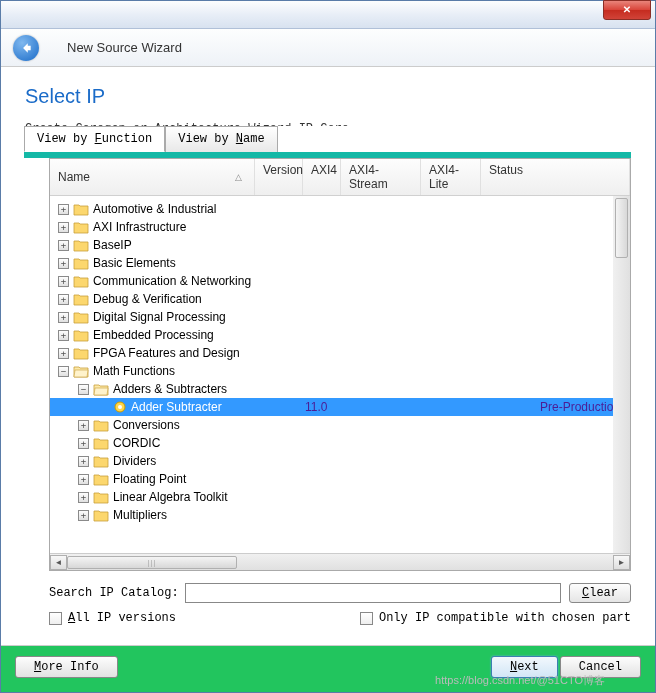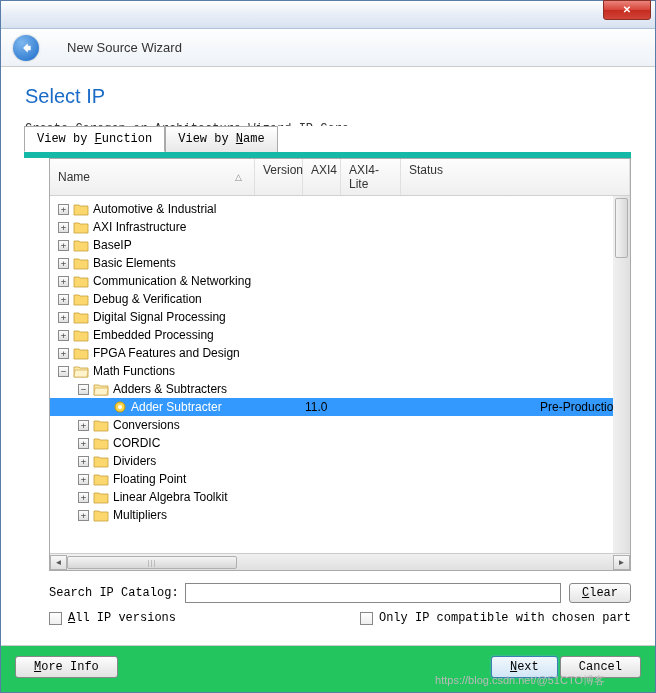--- a/index.html
+++ b/index.html
@@ -26,21 +26,21 @@
 .th-version { width: 48px; }
 .th-axi4 { width: 38px; }
 .th-axi4s { width: 80px; }
 .th-axi4l { width: 60px; }
 .th-status { flex: 1; }
 .sort-icon { color: #888; font-size: 9px; margin-right: 4px; }
 .tree-scroll { flex: 1; overflow: auto; background: #fff; position: relative; }
 .tree { padding: 4px 0; }
 .tree-row { display: flex; align-items: center; height: 18px; font-size: 12px; color: #000; cursor: pointer; white-space: nowrap; }
 .tree-row.selected { background: #3399ff; color: #fff; }
-.tree-row.selected .ver, .tree-row.selected .stat { color: #000000; }
+.tree-row.selected .ver, .tree-row.selected .stat { color: #4c1d95; }
 .expander { width: 11px; height: 11px; border: 1px solid #8a8a8a; background: linear-gradient(to bottom, #fefefe, #e0e0e0); font-size: 9px; line-height: 9px; text-align: center; color: #555; margin-right: 4px; cursor: pointer; flex-shrink: 0; font-family: monospace; }
 .folder-icon { width: 16px; height: 13px; margin-right: 4px; flex-shrink: 0; }
 .leaf-icon { width: 14px; height: 14px; margin-right: 4px; flex-shrink: 0; }
 .indent { display: inline-block; flex-shrink: 0; }
 .label-col { flex-shrink: 0; }
 .ver { position: absolute; left: 255px; }
 .stat { position: absolute; left: 490px; }
 .hscroll { height: 17px; background: linear-gradient(to bottom, #f0f0f0, #e0e0e0); border-top: 1px solid #ccc; display: flex; align-items: center; }
 .hscroll-btn { width: 17px; height: 15px; background: linear-gradient(to bottom, #f8f8f8, #dedede); border: 1px solid #b0b0b0; font-size: 8px; text-align: center; line-height: 13px; color: #555; }
 .hscroll-thumb { width: 170px; height: 13px; margin-left: 0; background: linear-gradient(to bottom, #f4f4f4, #d8d8d8); border: 1px solid #b0b0b0; border-radius: 2px; }
@@ -90,20 +90,21 @@
       <div class="tab">View by <span class="ul">N</span>ame</div>
     </div>
     <div class="tabs-container">
       <div class="table-header">
         <div class="th th-name">
             <span>Name</span>
             <span class="sort-icon">△</span>
           </div>
         <div class="th th-version">Version</div>
         <div class="th th-axi4">AXI4</div>
+        <div class="th th-axi4s">AXI4-Stream</div>
         <div class="th th-axi4l">AXI4-Lite</div>
         <div class="th th-status">Status</div>
       </div>
       <div class="tree-scroll">
         <div class="tree" id="tree">
             <div class="tree-row" style="position: relative;">
               <span class="indent" style="width:8px"></span>
               <span class="expander">+</span>
               <svg class="folder-icon" viewBox="0 0 16 13">
                 <path fill="#fcd76e" stroke="#c8a03a" stroke-width="0.8" d="M1 2h5l1 1h8v9H1z"></path>

